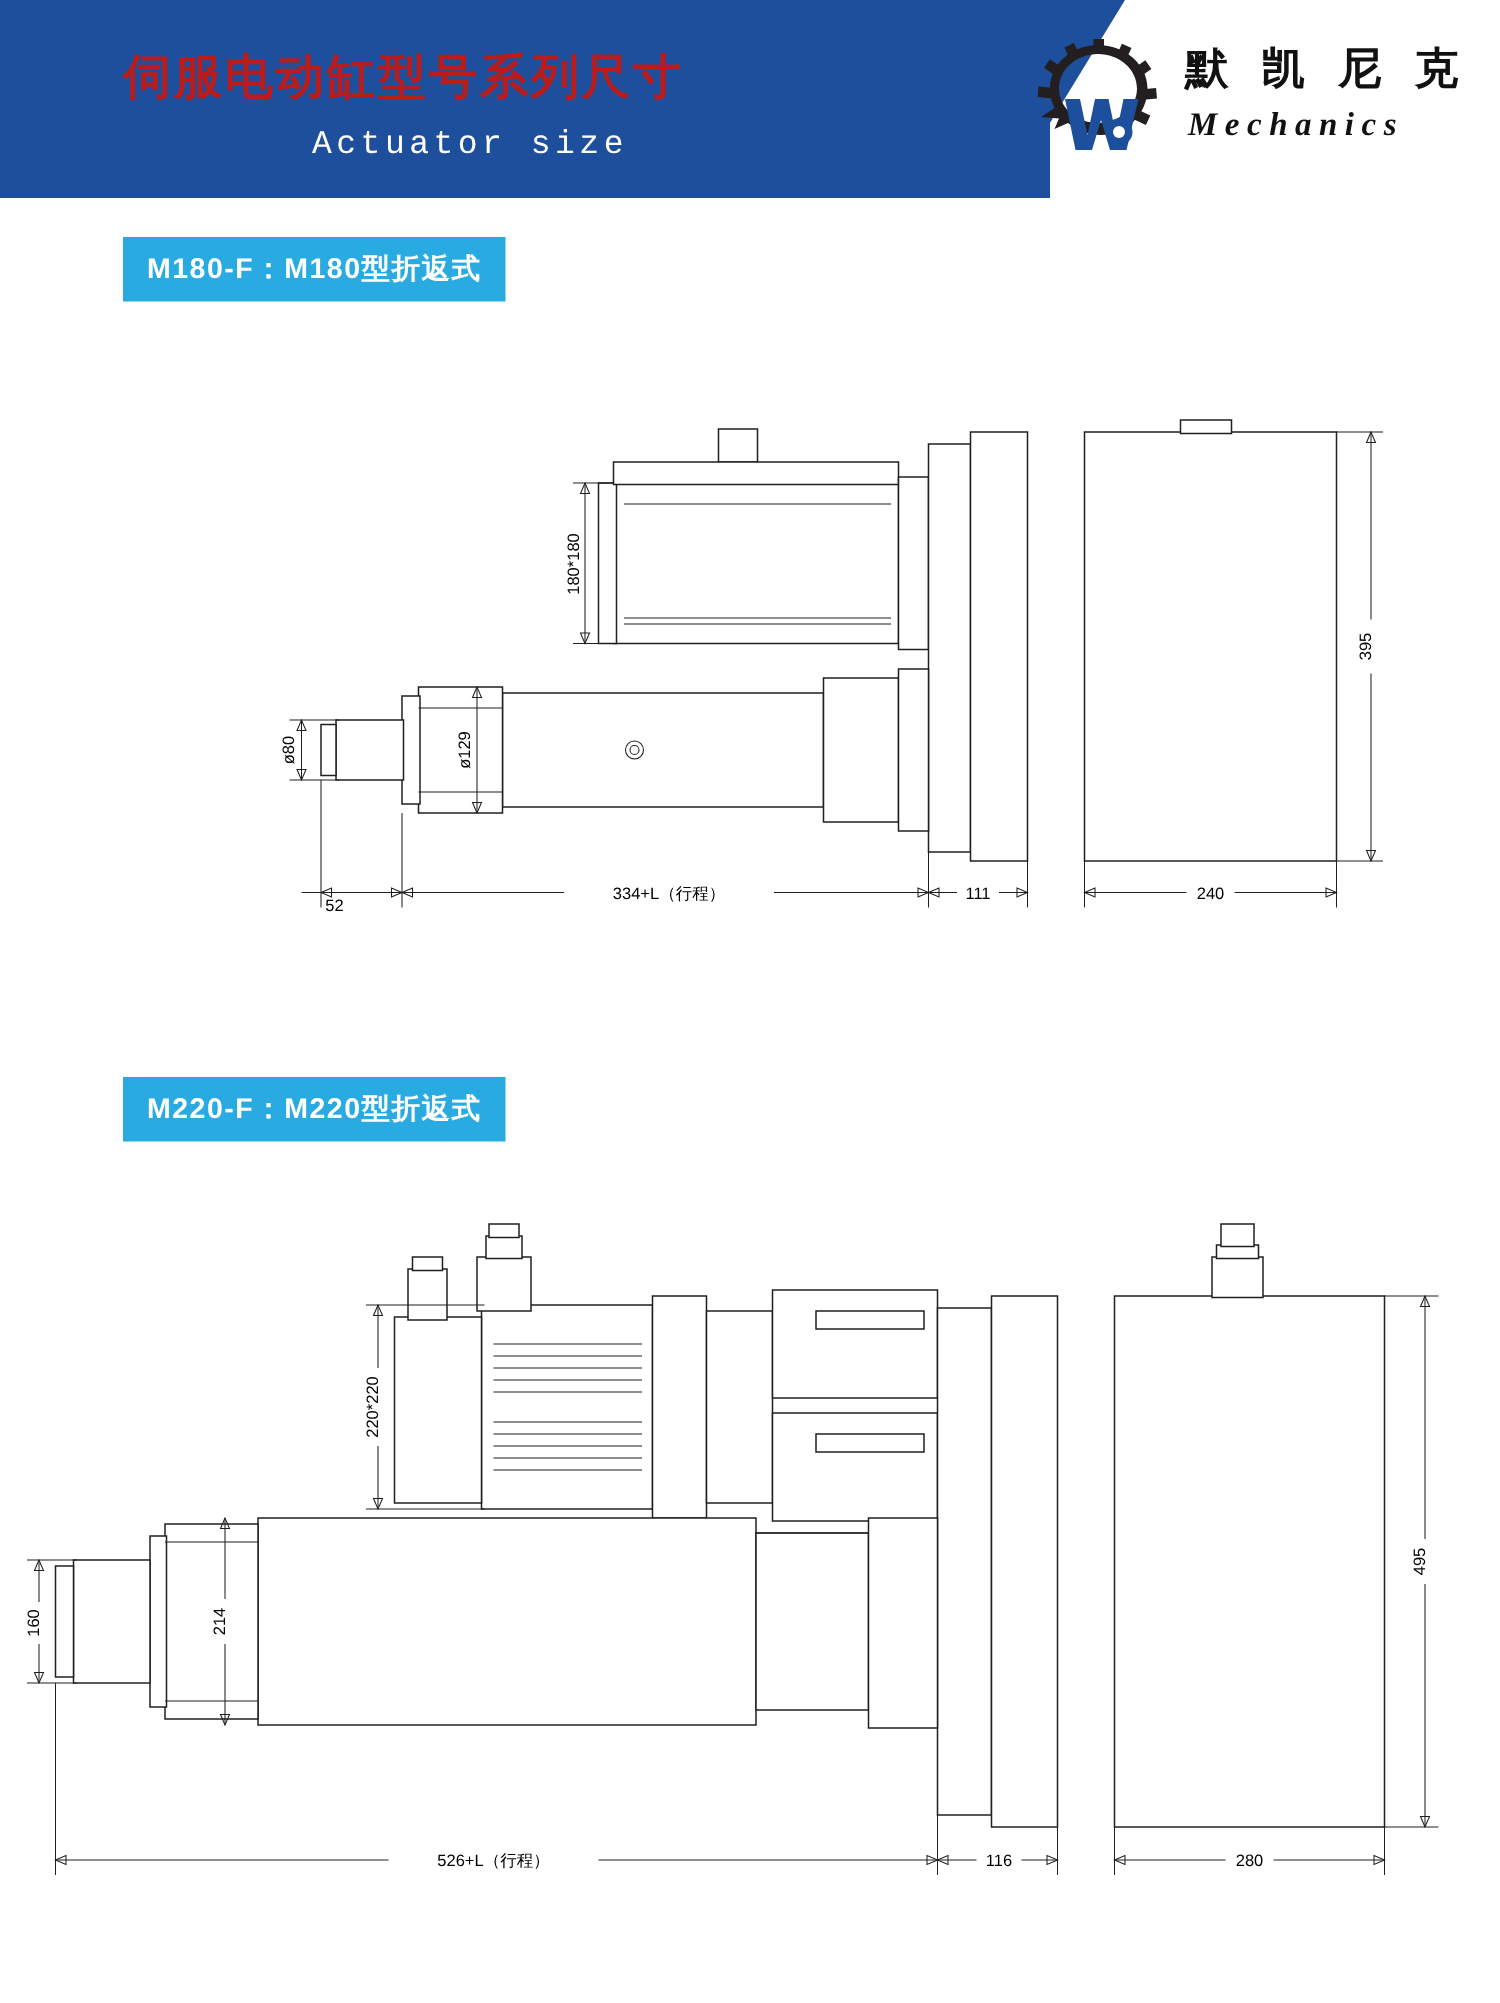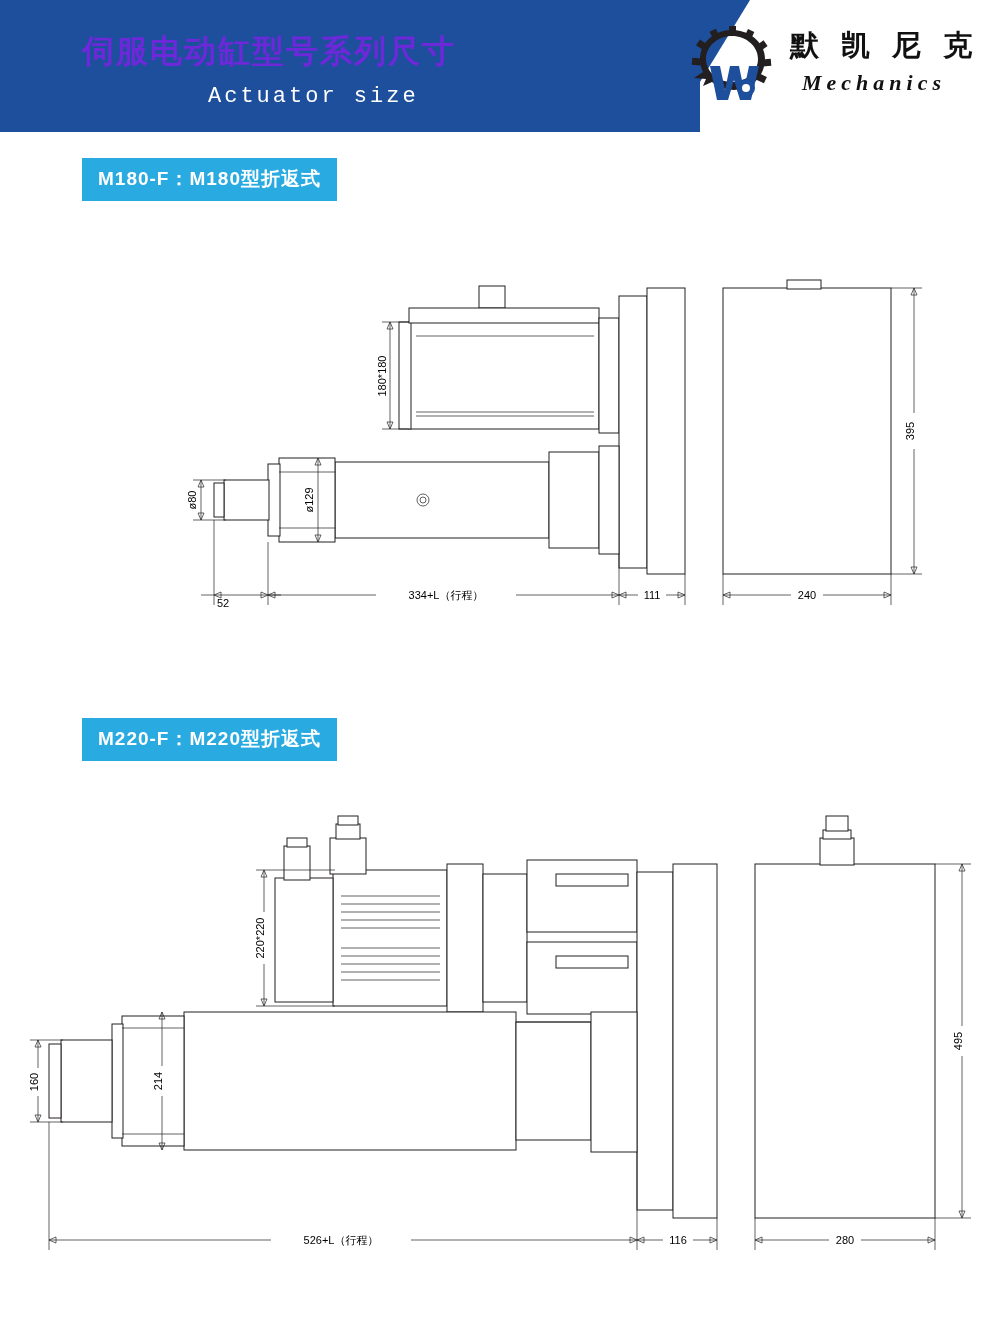--- a/index.html
+++ b/index.html
@@ -32,21 +32,21 @@
   .header-blue-slant {
     position: absolute;
     left: 620px; top: 0;
     width: 130px; height: 132px;
     background: #1d4f9c;
     clip-path: polygon(0 0, 100% 0, 38% 100%, 0 100%);
   }
   .header-title-cn {
     position: absolute;
     left: 82px; top: 30px;
-    color: #6d28d9;
+    color: #b91c1c;
     font-size: 32px;
     font-weight: bold;
     letter-spacing: 2px;
     white-space: nowrap;
   }
   .header-title-en {
     position: absolute;
     left: 208px; top: 84px;
     color: #ffffff;
     font-size: 22px;
@@ -75,21 +75,20 @@
   .logo-en {
     position: absolute;
     left: 106px; top: 48px;
     font-size: 22px;
     font-weight: bold;
     font-style: italic;
     letter-spacing: 5px;
     color: #111;
     white-space: nowrap;
     font-family: "Liberation Serif", serif;
-    margin-left: 10px;
   }
 
   
   .section-label {
     position: absolute;
     background: #29abe2;
     color: #ffffff;
     font-size: 19px;
     font-weight: bold;
     letter-spacing: 1px;
@@ -98,21 +97,21 @@
     text-align: center;
   }
   #label-m180 { left: 82px; top: 158px; }
   #label-m220 { left: 82px; top: 718px; }
 
   
   .drawing {
     position: absolute;
   }
   #drawing-m180 { left: 0px; top: 250px; width: 1000px; height: 400px; margin-left: 46px; }
-  #drawing-m220 { left: 16px; top: 800px; width: 865px; height: 480px; }
+  #drawing-m220 { left: 4px; top: 800px; width: 865px; height: 480px; }
 
   .dim-text {
     font-family: "Liberation Sans", sans-serif;
     font-size: 11px;
     fill: #000;
   }
   .dim-text-cn {
     font-family: "Liberation Sans", sans-serif;
     font-size: 11px;
     fill: #000;

